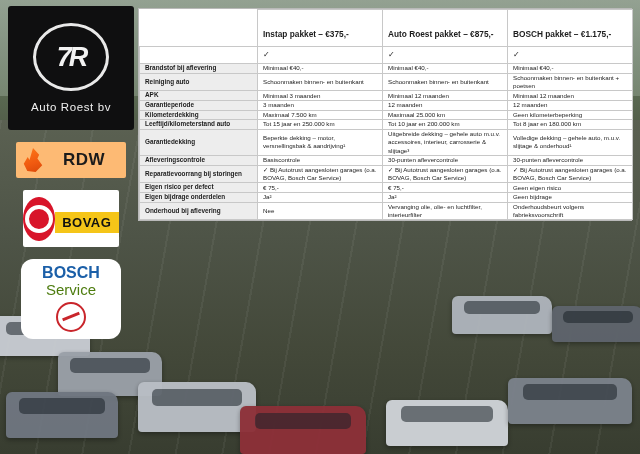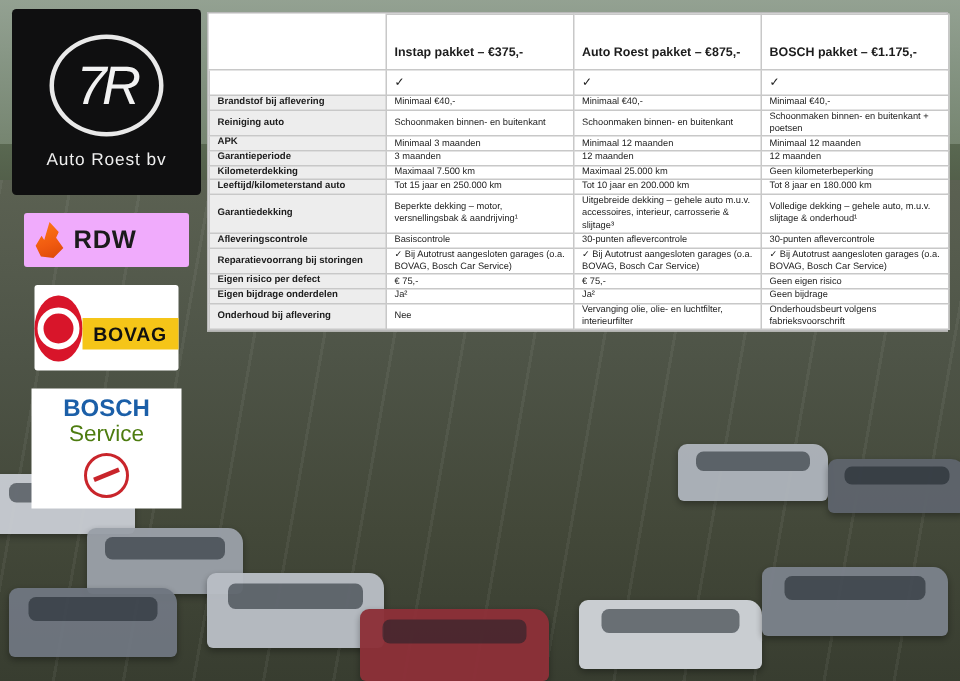--- a/index.html
+++ b/index.html
@@ -84,42 +84,42 @@
     color: #fff;
   }
   .brand-monogram {
     width: 70px;
     height: 62px;
     border: 3px solid #e9e9e9;
     border-radius: 50%;
     display: flex;
     align-items: center;
     justify-content: center;
-    font-size: 36px;
-    font-weight: normal;
+    font-size: 27px;
+    font-weight: bold;
     letter-spacing: -3px;
     font-style: italic;
     color: #f2f2f2;
   }
   .brand-name {
     margin-top: 10px;
     font-size: 11.5px;
     letter-spacing: .6px;
     color: #efefef;
     text-align: center;
   }
   .rdw-card {
     margin-top: 12px;
     width: 110px;
     height: 36px;
-    background: #f0abfc;
+    background: #fdba74;
     border-radius: 2px;
     display: flex;
     align-items: center;
-    gap: 5px;
+    gap: 19px;
     padding-left: 6px;
     box-sizing: border-box;
   }
   .rdw-flame {
     width: 22px; height: 24px;
     background: linear-gradient(160deg, #ff7a18 0%, #f05a10 60%, #d94708 100%);
     clip-path: polygon(50% 0%, 78% 28%, 70% 44%, 92% 72%, 62% 100%, 24% 96%, 8% 66%, 26% 38%, 34% 50%);
   }
   .rdw-text {
     font-size: 17px;
@@ -159,21 +159,21 @@
     font-size: 13px;
     font-weight: bold;
     text-align: center;
     padding: 3px 0;
     letter-spacing: .5px;
   }
   .bosch-card {
     margin-top: 12px;
     width: 100px;
     background: #ffffff;
-    border-radius: 0;
+    border-radius: 12px;
     padding: 6px 0 7px;
     display: flex;
     flex-direction: column;
     align-items: center;
   }
   .bosch-title {
     color: #1b5fa8;
     font-size: 16px;
     font-weight: bold;
     line-height: 1.05;

